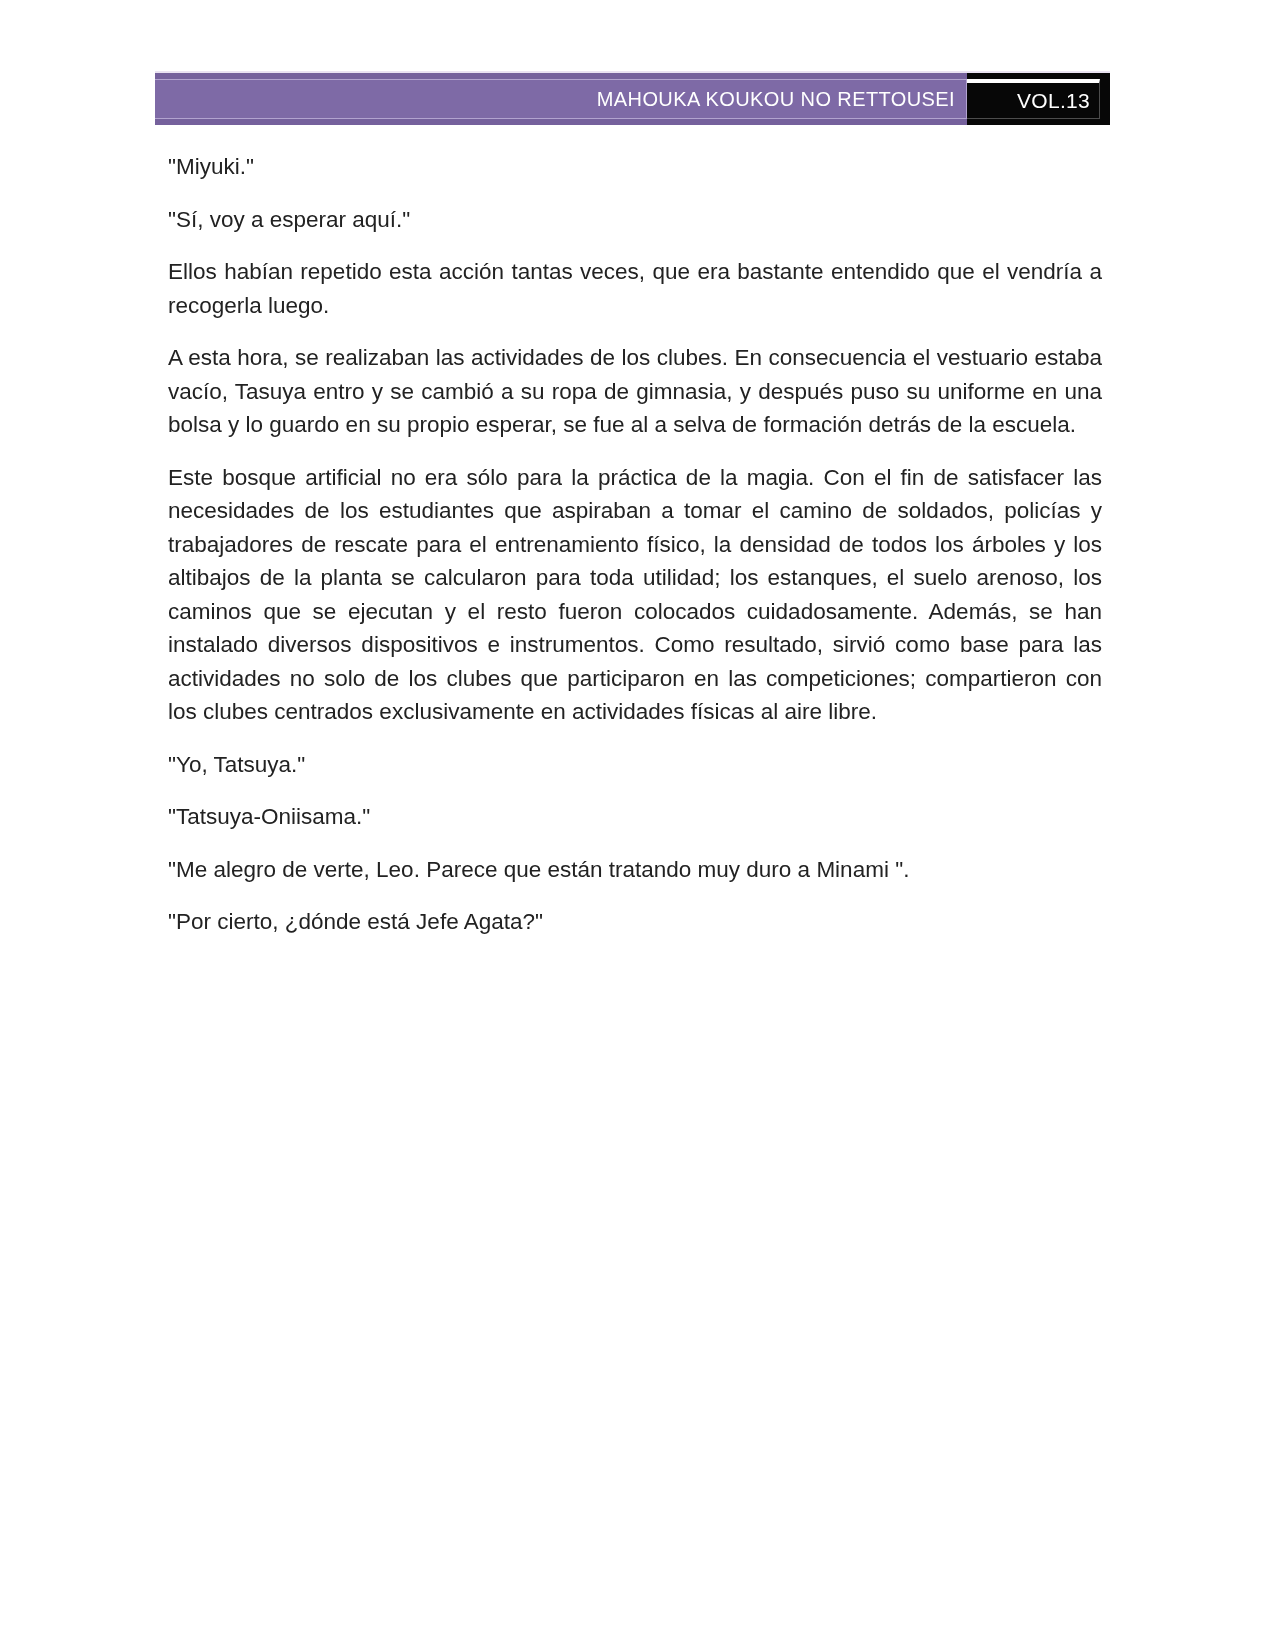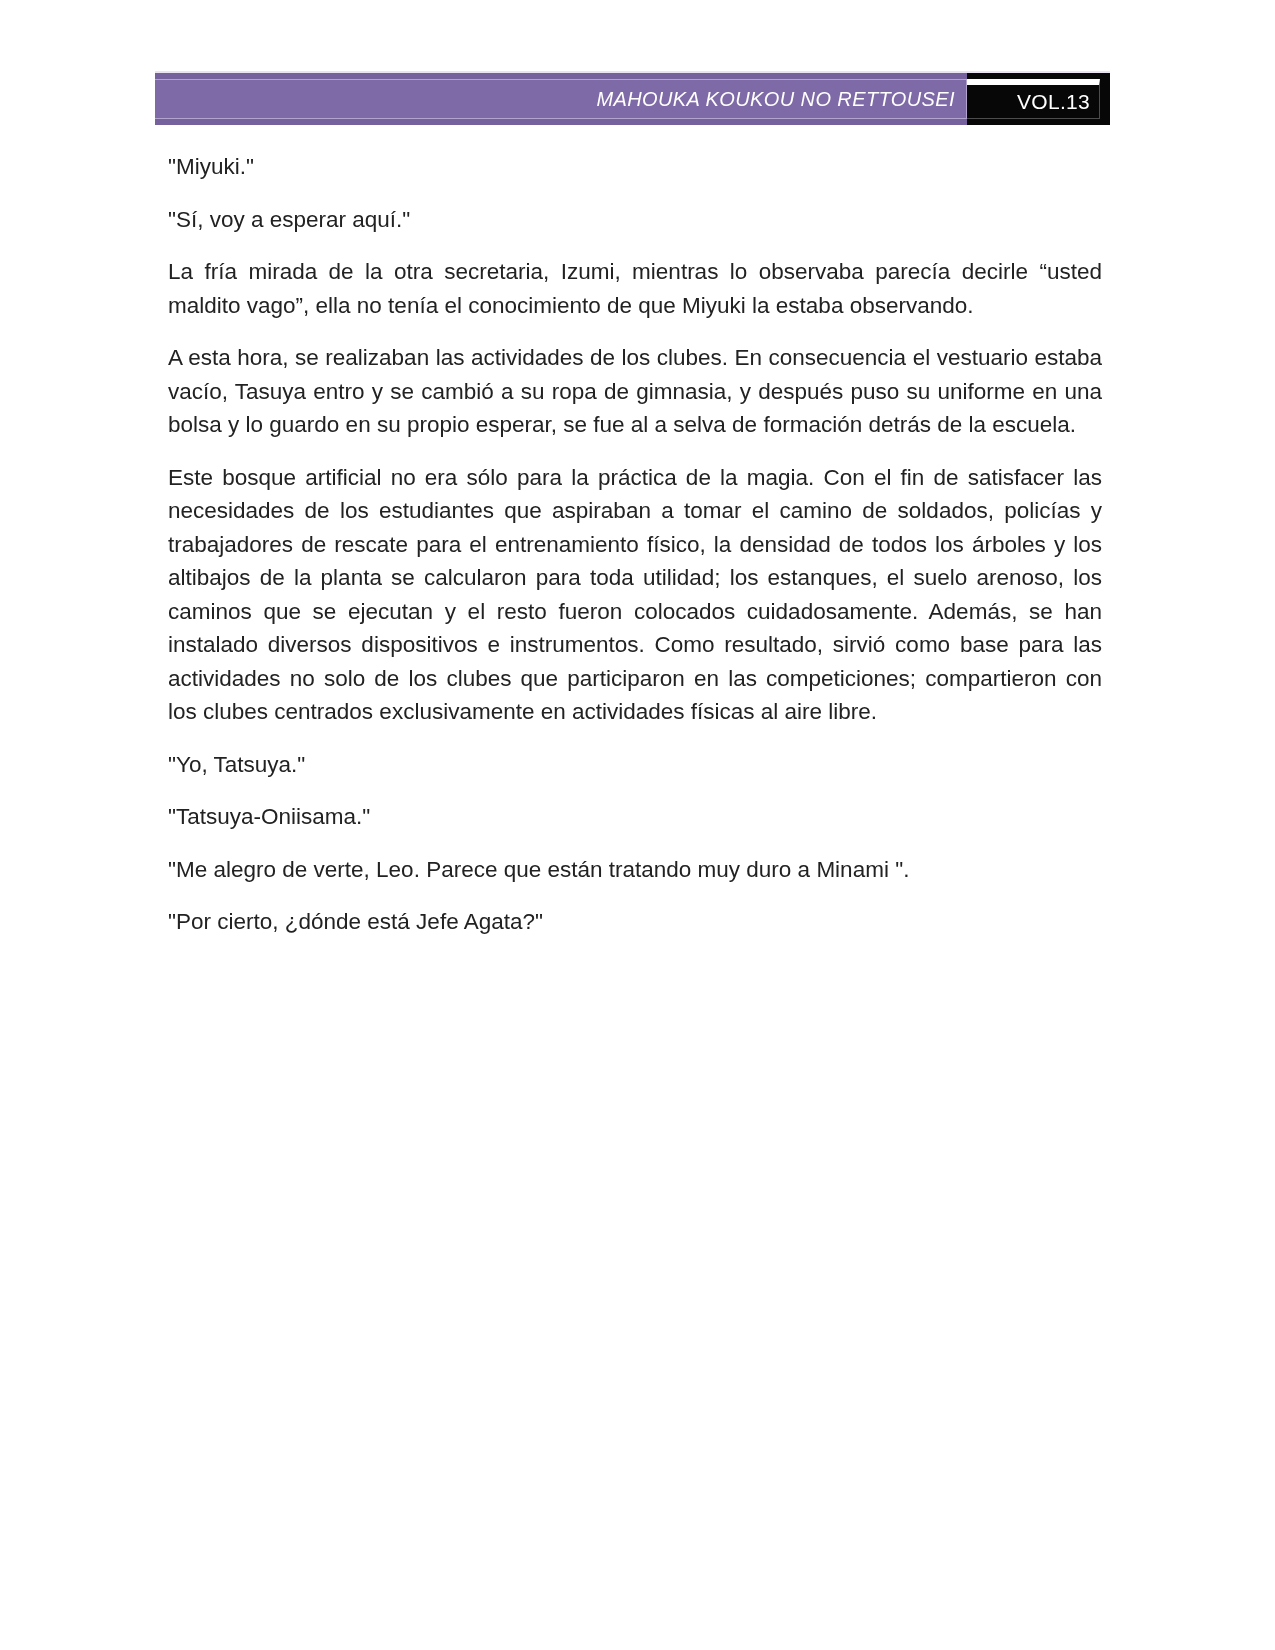--- a/index.html
+++ b/index.html
@@ -31,21 +31,20 @@
     display: flex;
     border-top: 2px solid #eae3f2;
   }
   .title-cell {
     position: relative;
     flex: 1 1 auto;
     background: linear-gradient(180deg,
       #75619c 0%, #75619c 11%,
       #7e6aa6 11%, #7e6aa6 89%,
       #75619c 89%, #75619c 100%);
-    font-style: italic;
   }
   .title-inner {
     position: absolute;
     top: 6px; bottom: 6px; left: 0; right: 0;
     border-top: 1px solid #b2a3cf;
     border-bottom: 1px solid #b2a3cf;
     border-right: 1px solid #b2a3cf;
     display: flex;
     align-items: center;
     justify-content: flex-end;
@@ -59,21 +58,21 @@
   }
   .vol-cell {
     position: relative;
     width: 143px;
     flex: 0 0 auto;
     background: #070707;
   }
   .vol-inner {
     position: absolute;
     top: 6px; bottom: 6px; left: 0; right: 10px;
-    border-top: 6px solid #ffffff;
+    border-top: 4px solid #ffffff;
     border-bottom: 1px solid #4c4c4c;
     border-right: 1px solid #4c4c4c;
     display: flex;
     align-items: center;
     justify-content: flex-end;
     padding-right: 9px;
   }
   .vol-text {
     color: #ffffff;
     font-size: 21px;
@@ -110,21 +109,21 @@
     <div class="vol-cell">
       <div class="vol-inner">
         <span class="vol-text">VOL.13</span>
       </div>
     </div>
   </header>
 
   <main class="content">
     <p>"Miyuki."</p>
     <p>"Sí, voy a esperar aquí."</p>
-    <p>La fría mirada de la otra secretaria, Izumi, mientras lo observaba parecía decirle “usted maldito vago”, ella no tenía el conocimiento de que Miyuki la estaba observando.</p>
+    <p>Ellos habían repetido esta acción tantas veces, que era bastante entendido que el vendría a recogerla luego.</p>
     <p>A esta hora, se realizaban las actividades de los clubes. En consecuencia el vestuario estaba vacío, Tasuya entro y se cambió a su ropa de gimnasia, y después puso su uniforme en una bolsa y lo guardo en su propio esperar, se fue al a selva de formación detrás de la escuela.</p>
     <p>Este bosque artificial no era sólo para la práctica de la magia. Con el fin de satisfacer las necesidades de los estudiantes que aspiraban a tomar el camino de soldados, policías y trabajadores de rescate para el entrenamiento físico, la densidad de todos los árboles y los altibajos de la planta se calcularon para toda utilidad; los estanques, el suelo arenoso, los caminos que se ejecutan y el resto fueron colocados cuidadosamente. Además, se han instalado diversos dispositivos e instrumentos. Como resultado, sirvió como base para las actividades no solo de los clubes que participaron en las competiciones; compartieron con los clubes centrados exclusivamente en actividades físicas al aire libre.</p>
     <p>"Yo, Tatsuya."</p>
     <p>"Tatsuya-Oniisama."</p>
     <p>"Me alegro de verte, Leo. Parece que están tratando muy duro a Minami ".</p>
     <p>"Por cierto, ¿dónde está Jefe Agata?"</p>
   </main>
 
 </div>
 

